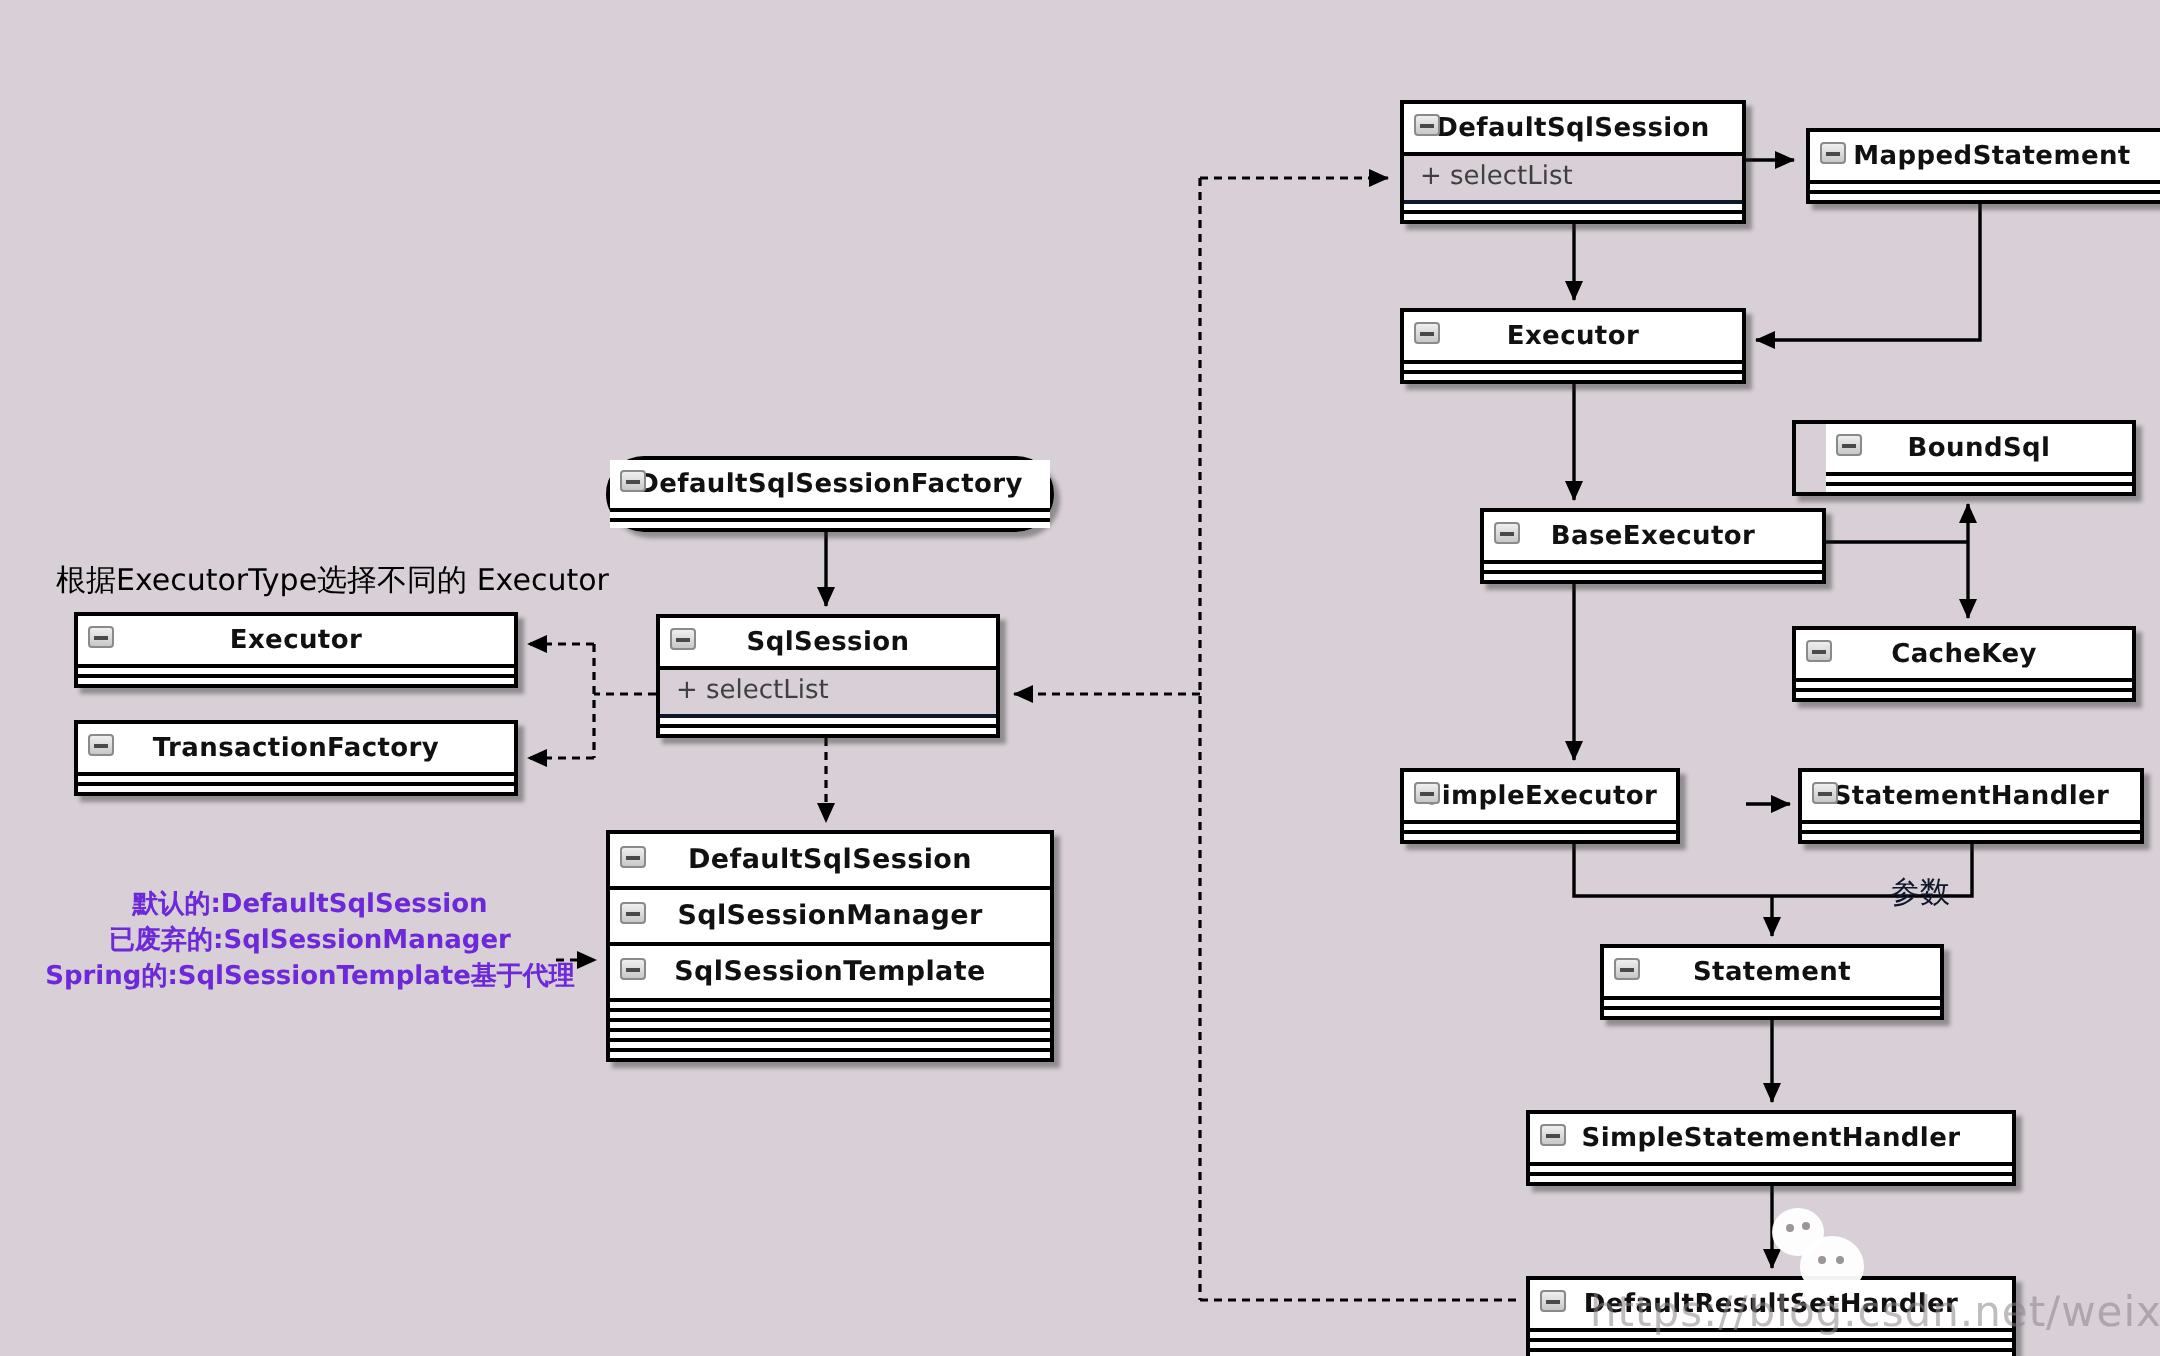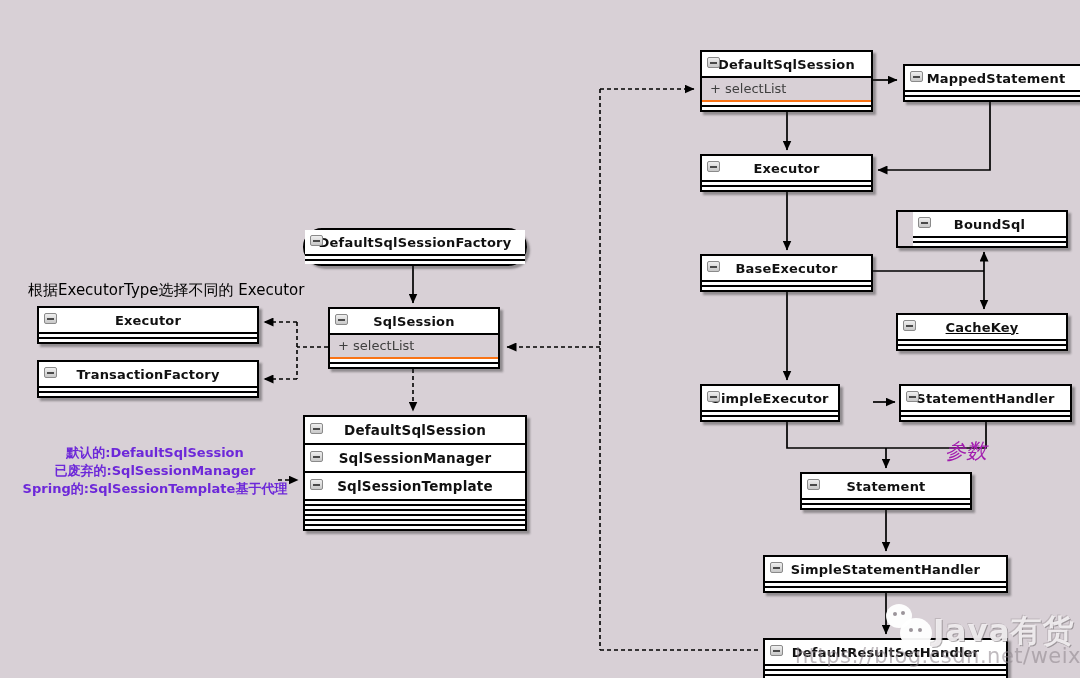--- a/index.html
+++ b/index.html
@@ -29,41 +29,41 @@
   }
   .collapse-icon{
     position:absolute;left:5px;top:5px;width:13px;height:11px;
     border:1px solid #8a8a8a;border-radius:2px;
     background:linear-gradient(#efefef,#c8c8c8);
     display:flex;align-items:center;justify-content:center;box-sizing:border-box;
   }
   .collapse-icon .minus{width:7px;height:2px;background:#4a4a4a;}
   .uml-attr{
     height:22px;line-height:22px;padding:0 8px;font-size:13px;color:#3f3f3f;
-    border-bottom:2px solid #f97316;background:transparent;white-space:nowrap;
+    border-bottom:2px solid #0f172a;background:transparent;white-space:nowrap;
   }
   .stripe{height:3px;background:#fff;}
   .stripe + .stripe{border-top:2px solid #000;}
 
   
   .stack-row{
     background:#fff;height:26px;display:flex;align-items:center;
     border-bottom:2px solid #000;position:relative;
   }
   .stack-row .collapse-icon{top:6px;}
   .stack-row .uml-title{font-size:13.5px;}
 
   
   .note{position:absolute;z-index:3;color:#000000;}
   #note-executor{left:28px;top:281px;font-size:15px;white-space:nowrap;}
   #note-sessions{
     left:22px;top:444px;width:266px;text-align:center;
     font-size:13px;line-height:18px;font-weight:bold;color:#6d28d9;white-space:nowrap;
   }
-  #label-params{left:945px;top:437px;font-size:21px;color:#a21caf;font-style:italic;}
+  #label-params{left:945px;top:437px;font-size:15px;color:#0f172a;}
 
   
   .watermark{position:absolute;z-index:5;pointer-events:none;}
   #wm-icon{left:878px;top:598px;width:60px;height:56px;}
   .bubble{position:absolute;background:rgba(255,255,255,.95);border-radius:50%;}
   .bubble.small{left:8px;top:6px;width:26px;height:24px;}
   .bubble.big{left:22px;top:20px;width:32px;height:30px;}
   .bubble .eye{position:absolute;width:4px;height:4px;border-radius:50%;background:#9b949a;}
   .bubble.small .eye.l{left:7px;top:8px;}
   .bubble.small .eye.r{left:15px;top:7px;}
@@ -250,32 +250,32 @@
     <div class="uml-header">
       <span class="collapse-icon">
           <span class="minus"></span>
         </span>
       <span class="uml-title">BoundSql</span>
     </div>
     <div class="stripe"></div>
       <div class="stripe"></div>
   </div>
 
-  <div class="uml-box" style="left:700px;top:254px;width:173px;">
+  <div class="uml-box" style="left:740px;top:254px;width:173px;">
     <div class="uml-header">
       <span class="collapse-icon">
           <span class="minus"></span>
         </span>
       <span class="uml-title">BaseExecutor</span>
     </div>
     <div class="stripe"></div>
       <div class="stripe"></div>
   </div>
 
-  <div class="uml-box" style="left:896px;top:313px;width:172px;text-decoration:underline;">
+  <div class="uml-box" style="left:896px;top:313px;width:172px;">
     <div class="uml-header">
       <span class="collapse-icon">
           <span class="minus"></span>
         </span>
       <span class="uml-title">CacheKey</span>
     </div>
     <div class="stripe"></div>
       <div class="stripe"></div>
   </div>
 
@@ -341,16 +341,15 @@
     <div class="bubble small">
         <span class="eye l"></span>
         <span class="eye r"></span>
       </div>
     <div class="bubble big">
         <span class="eye l"></span>
         <span class="eye r"></span>
         <span class="tail"></span>
       </div>
   </div>
-  <div class="watermark" id="wm-brand">Java有货</div>
   <div class="watermark" id="wm-url">https://blog.csdn.net/weixin_38937840</div>
 
 </div>
 
 </body></html>

